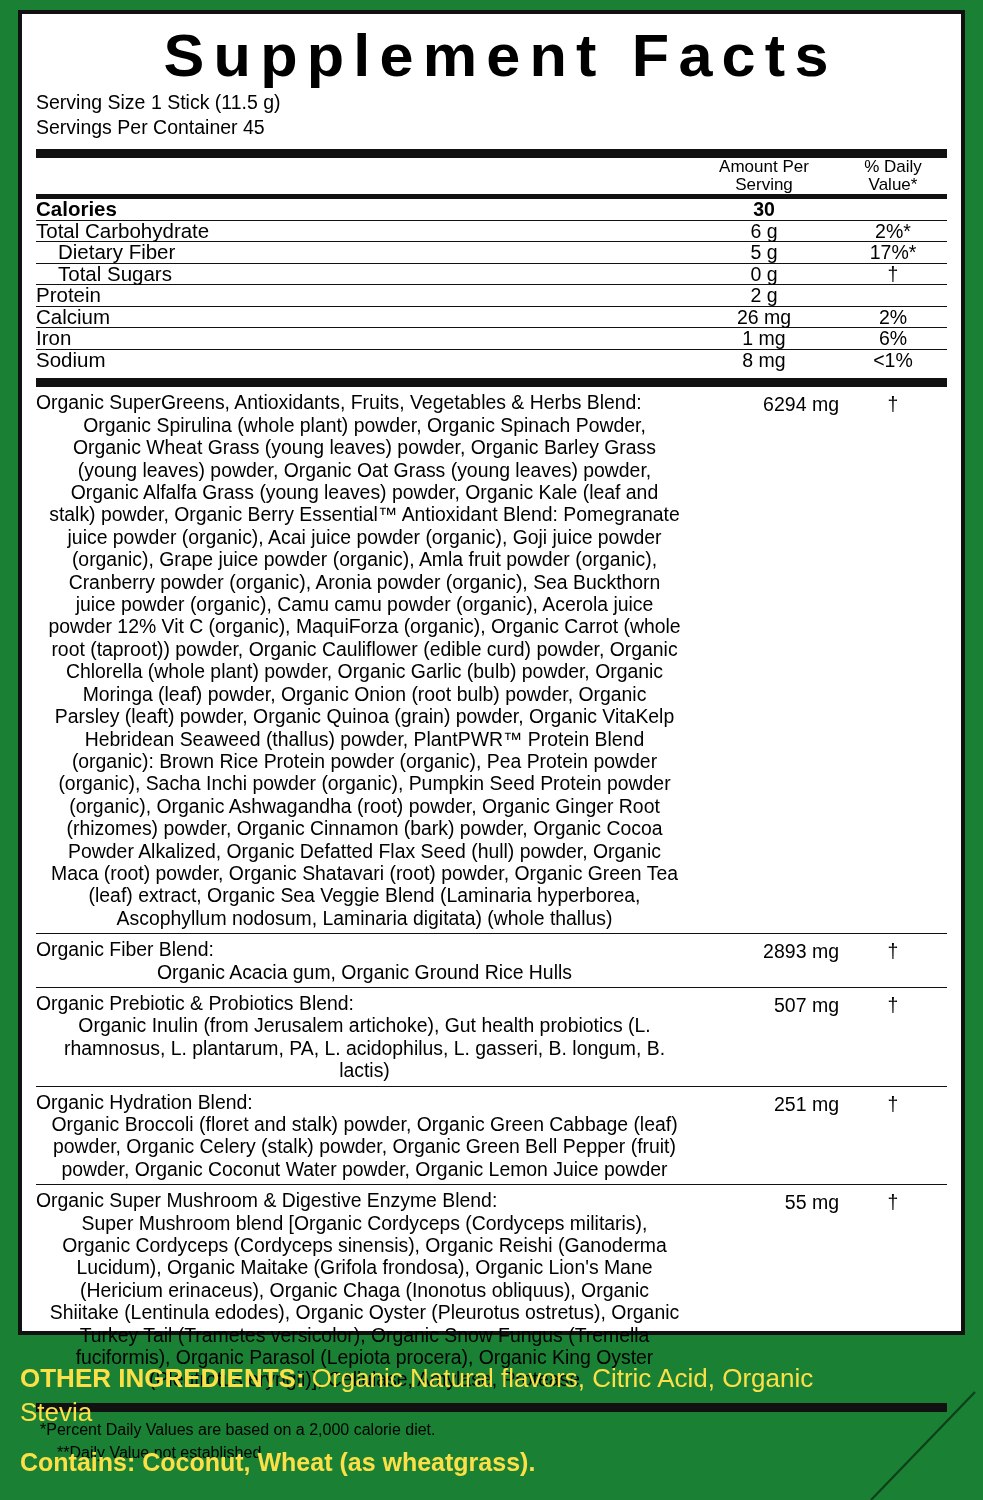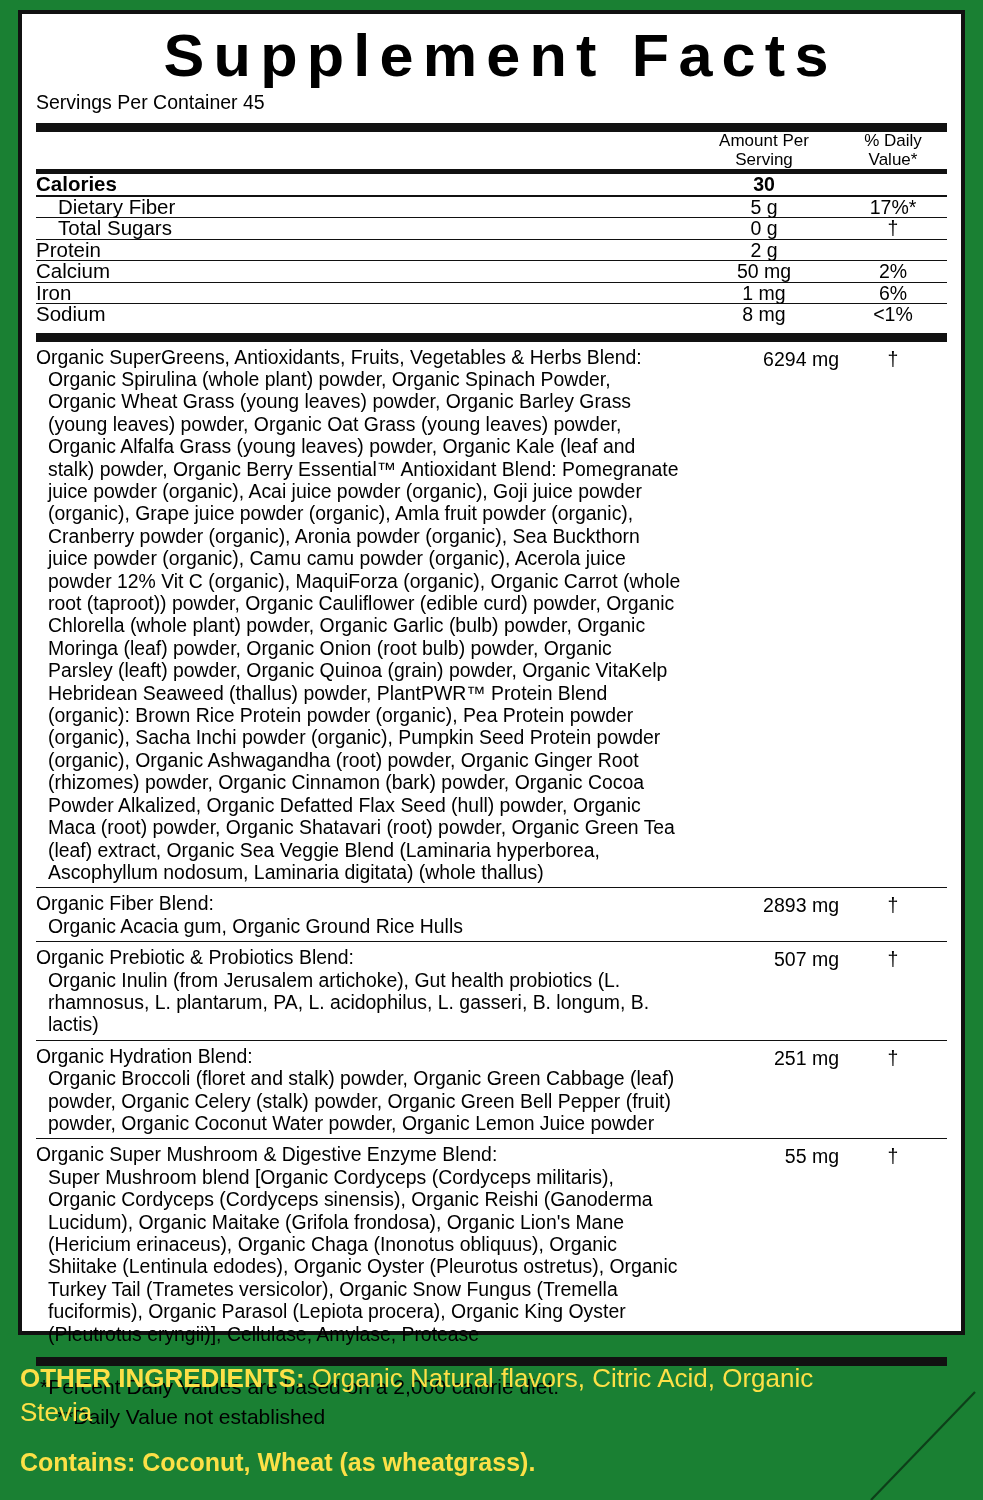--- a/index.html
+++ b/index.html
@@ -52,45 +52,46 @@
   .hdr td.col-name{padding:0;}
   .nrow td{font-size:20.5px;line-height:1.0;padding:5px 0 4px 0;}
   .nrow td.col-amt,.nrow td.col-dv{text-align:center;font-size:19.5px;margin-top:10px;}
   .nrow.bold td{font-weight:bold;}
   .indent1{padding-left:22px !important;}
   .sep td{border-top:1.6px solid #111;padding:0;height:0;}
   
   .blend{border-collapse:collapse;width:100%;table-layout:fixed;}
   .blend td{vertical-align:top;padding:0;}
   .blend-name{font-size:19.4px;line-height:1.155;padding:4px 8px 4px 0 !important;}
-  .blend-name .hang{display:block;text-indent:-0.0em;padding-left:12px;}
+  .blend-name .hang{display:block;text-indent:-0.0em;padding-left:12px;text-align:center;}
   .blend-amt{text-align:right;font-size:19.5px;padding-top:6px !important;}
   .blend-dv{text-align:center;font-size:19.5px;padding-top:6px !important;}
   
-  .footnote{font-size:21px;line-height:1.32;padding:7px 0 0 4px;}
+  .footnote{font-size:16px;line-height:1.32;padding:7px 0 0 4px;}
   
   .green-block{
     position:absolute;left:20px;top:1362px;width:860px;color:#fde047;
   }
   .oi-line{font-size:26px;line-height:1.30;}
   .oi-line b{font-weight:bold;}
   .contains-line{font-size:25px;font-weight:bold;line-height:1.3;margin-top:16px;}
 </style>
 </head>
 <body>
 
 <svg id="corner-diagonal" viewBox="0 0 130 120" preserveAspectRatio="none">
   <line x1="18" y1="120" x2="122" y2="12" stroke="#0d3f19" stroke-width="2.2"></line>
 </svg>
 
 <div class="panel-wrap">
   <div class="panel">
 
     <div class="sf-title">Supplement Facts</div>
 
+    <div class="serving-line">Serving Size 1 Stick (11.5 g)</div>
     <div class="serving-line">Servings Per Container 45</div>
 
     <div class="rule-thick"></div>
 
     <table class="facts">
       <colgroup>
           <col class="col-name">
           <col class="col-amt">
           <col class="col-dv">
         </colgroup>
@@ -119,20 +120,25 @@
         </colgroup>
       <tbody id="nutrient-rows">
           <tr class="nrow bold">
             <td class="col-name">Calories</td>
             <td class="col-amt">30</td>
             <td class="col-dv"></td>
           </tr>
           <tr class="sep">
             <td colspan="3"></td>
           </tr>
+          <tr class="nrow">
+            <td class="col-name">Total Carbohydrate</td>
+            <td class="col-amt">6 g</td>
+            <td class="col-dv">2%*</td>
+          </tr>
           <tr class="sep">
             <td colspan="3"></td>
           </tr>
           <tr class="nrow">
             <td class="col-name indent1">Dietary Fiber</td>
             <td class="col-amt">5 g</td>
             <td class="col-dv">17%*</td>
           </tr>
           <tr class="sep">
             <td colspan="3"></td>
@@ -148,21 +154,21 @@
           <tr class="nrow">
             <td class="col-name">Protein</td>
             <td class="col-amt">2 g</td>
             <td class="col-dv"></td>
           </tr>
           <tr class="sep">
             <td colspan="3"></td>
           </tr>
           <tr class="nrow">
             <td class="col-name">Calcium</td>
-            <td class="col-amt">50 mg</td>
+            <td class="col-amt">26 mg</td>
             <td class="col-dv">2%</td>
           </tr>
           <tr class="sep">
             <td colspan="3"></td>
           </tr>
           <tr class="nrow">
             <td class="col-name">Iron</td>
             <td class="col-amt">1 mg</td>
             <td class="col-dv">6%</td>
           </tr>

